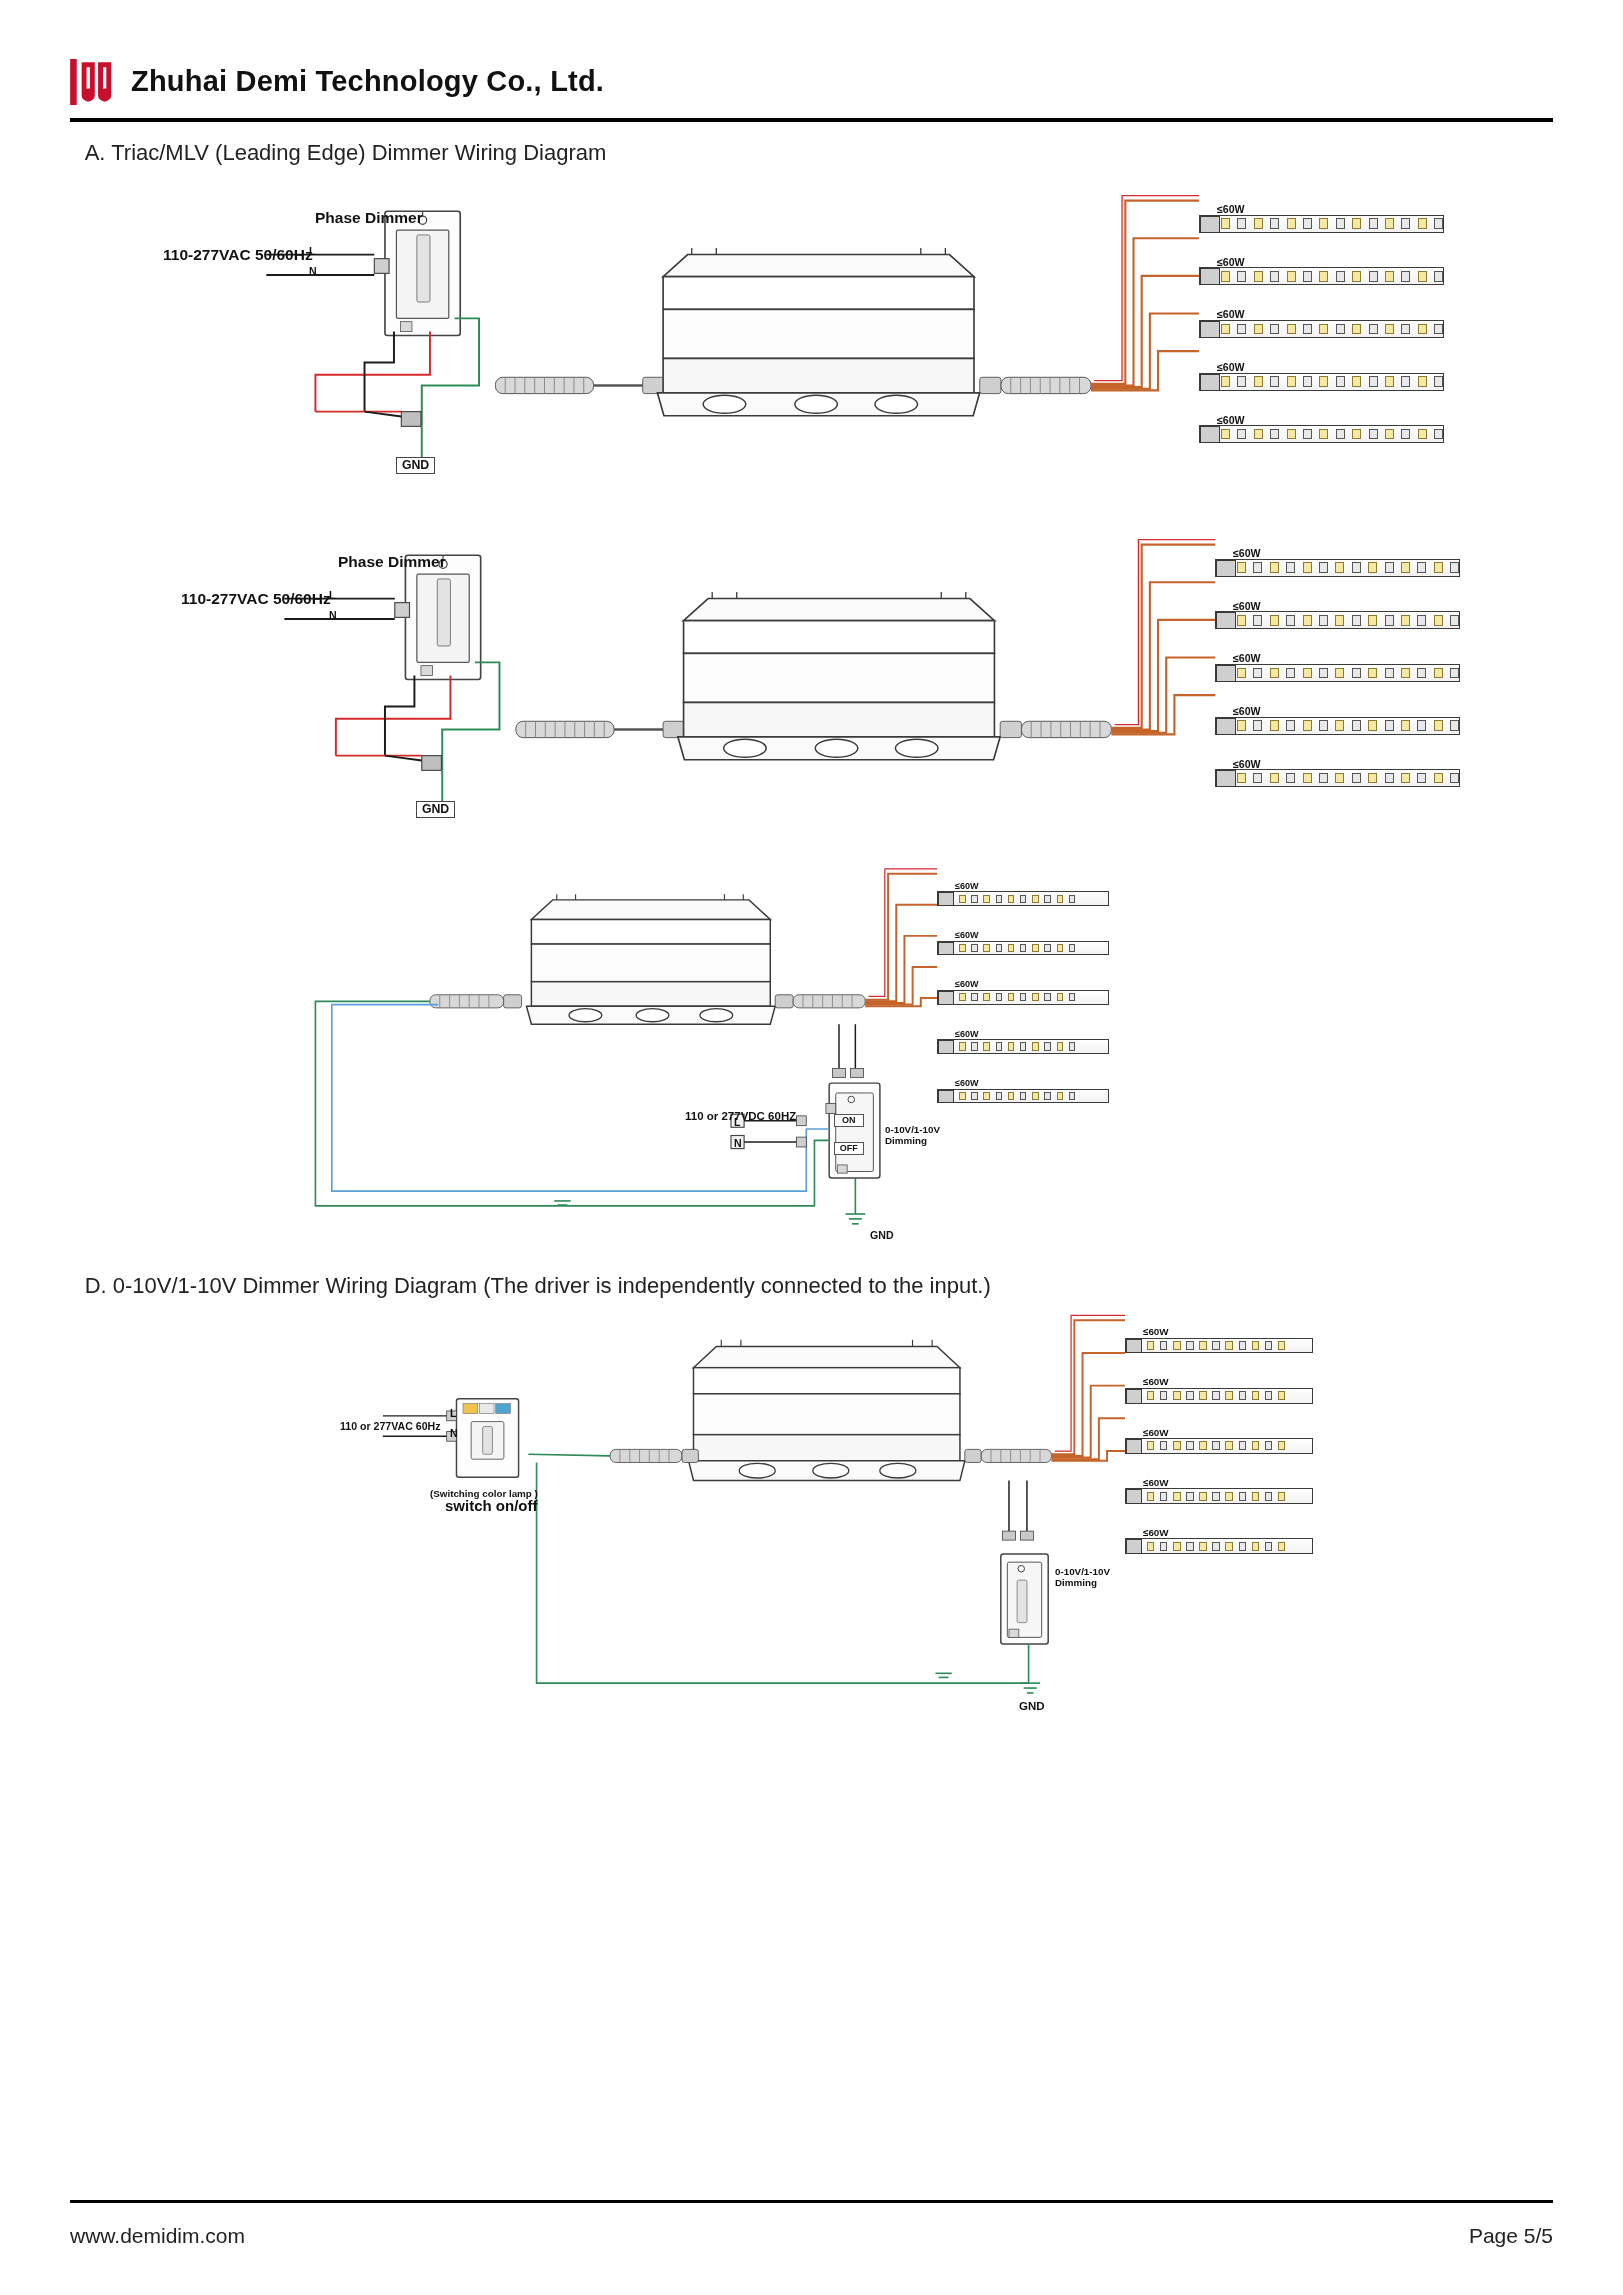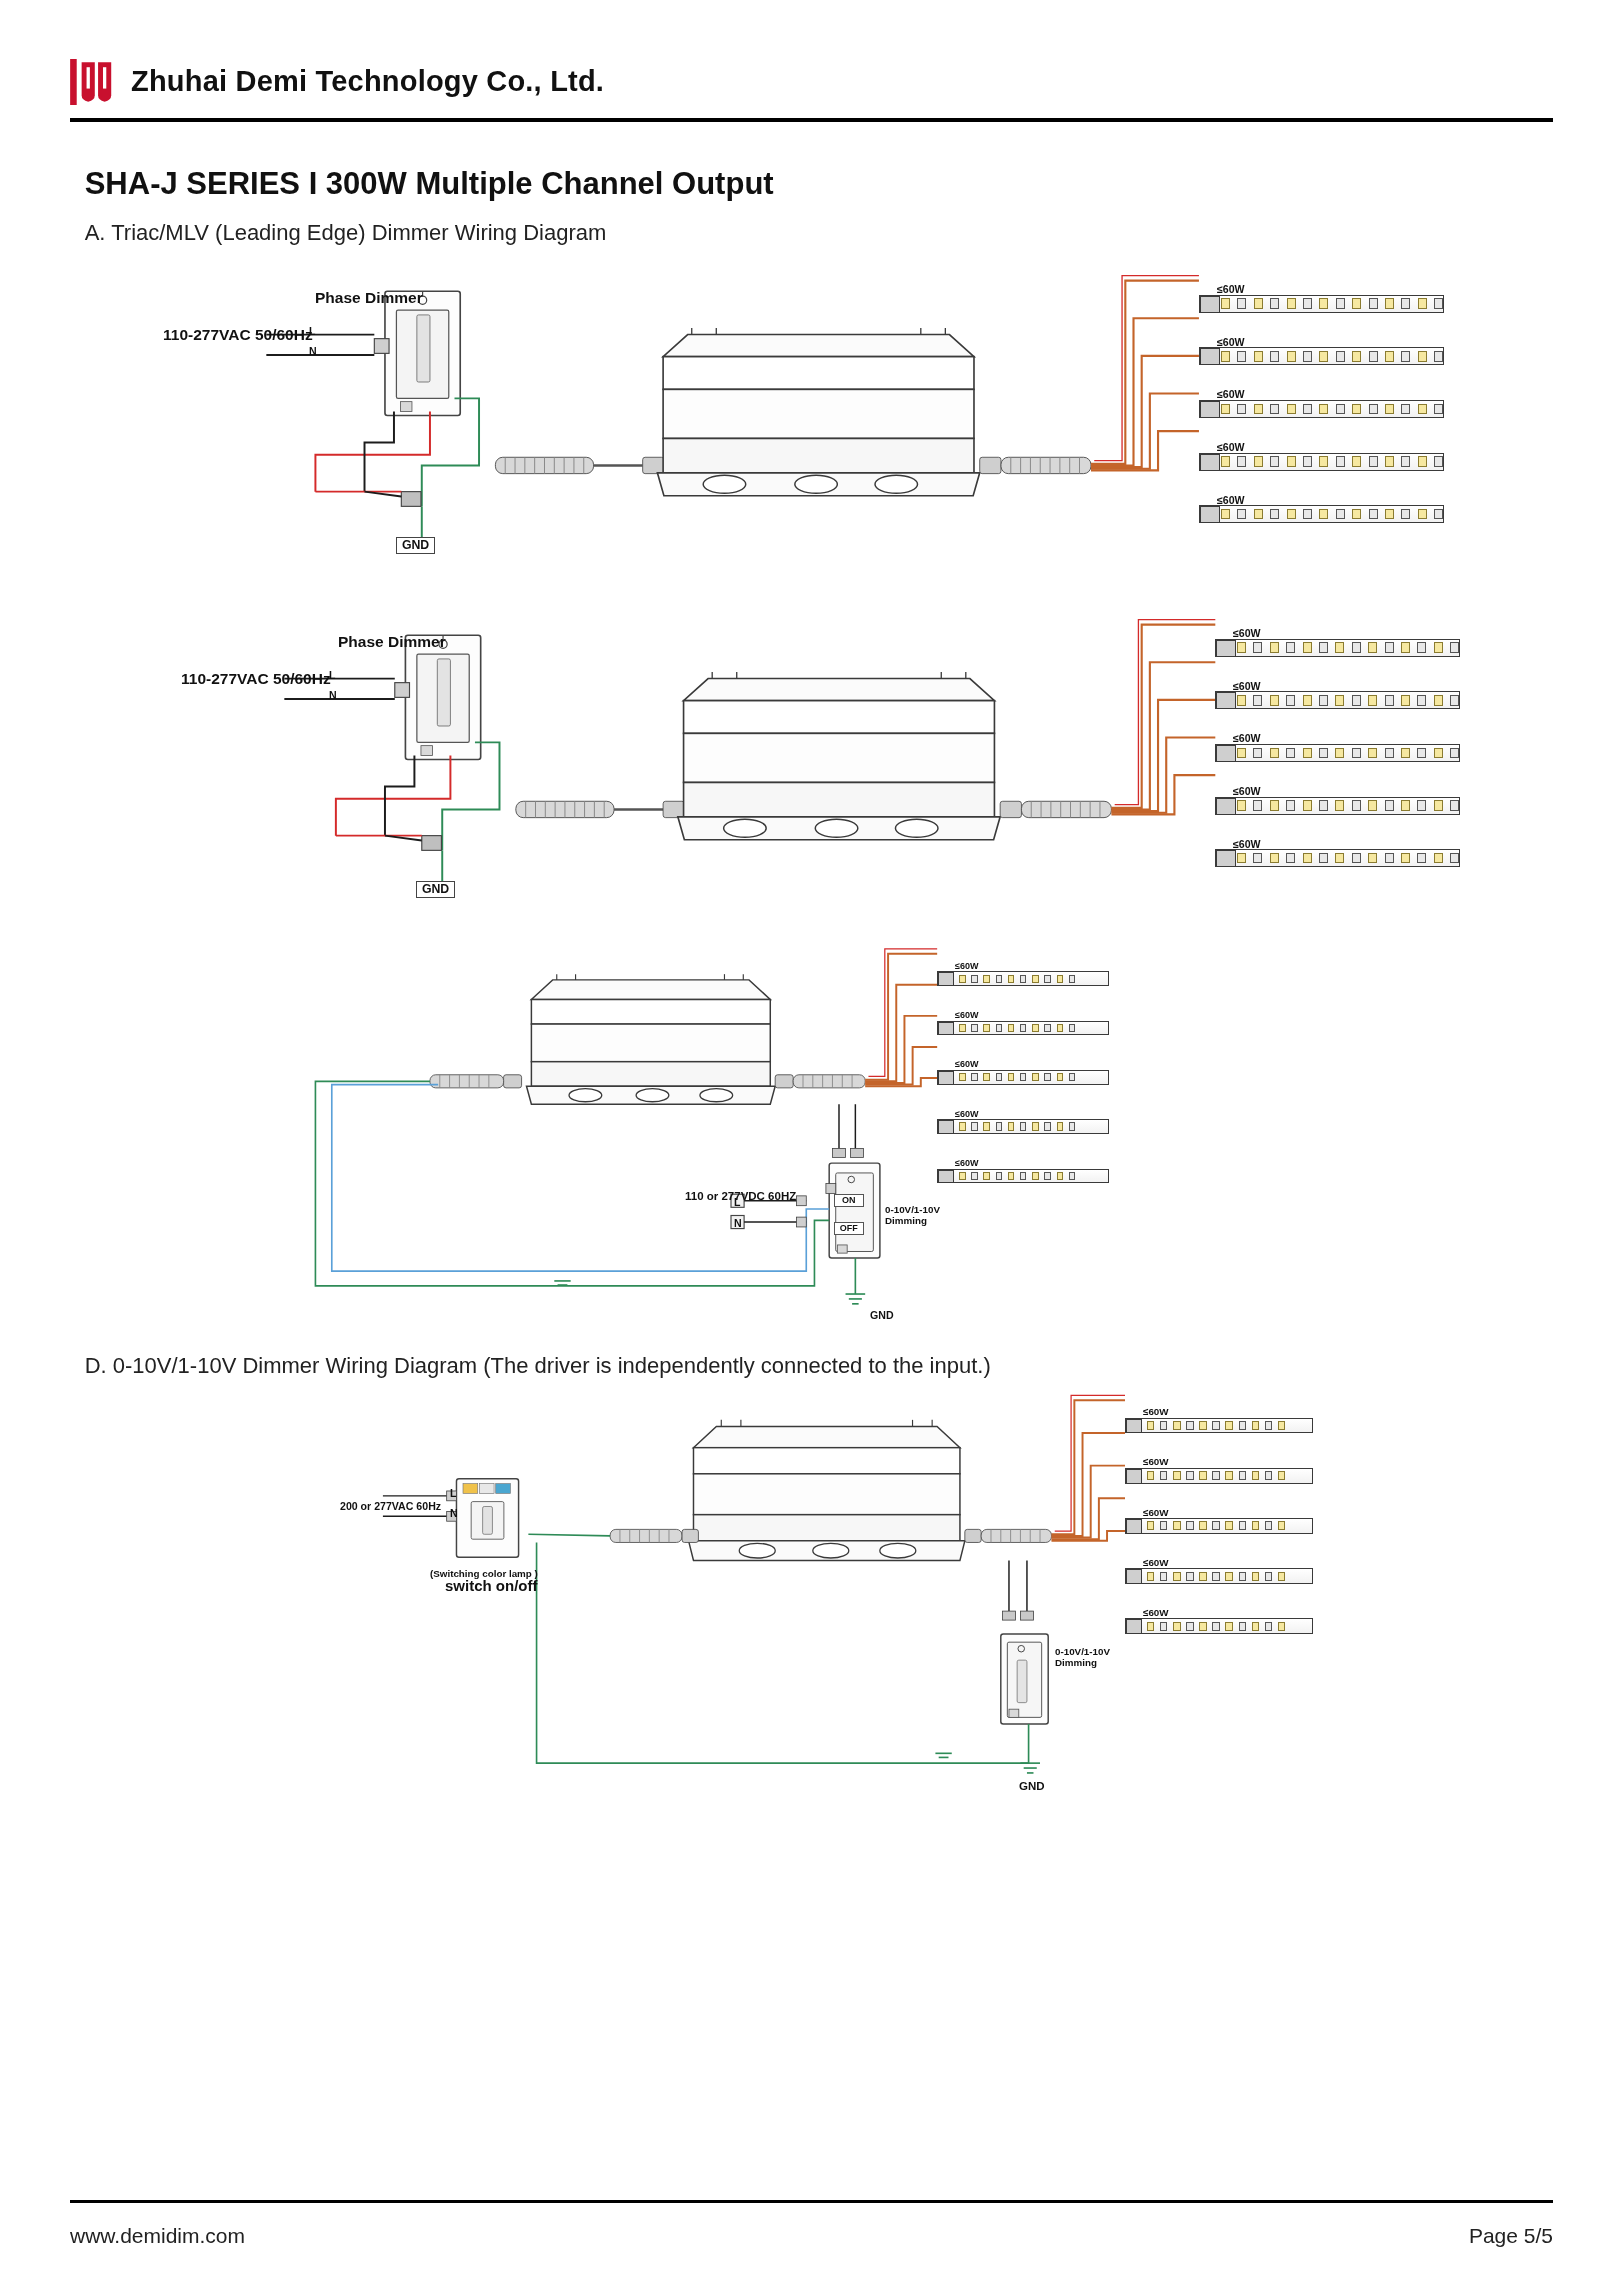--- a/index.html
+++ b/index.html
@@ -189,21 +189,20 @@
         <path d="M14 4 h16 v40 q0 6 -8 8 q-8 -2 -8 -8 z" fill="#c8102e"></path>
         <path d="M34 4 h16 v40 q0 6 -8 8 q-8 -2 -8 -8 z" fill="#c8102e"></path>
         <rect x="20" y="10" width="4" height="26" fill="#ffffff"></rect>
         <rect x="40" y="10" width="4" height="26" fill="#ffffff"></rect>
       </svg>
     </div>
     <div class="company">Zhuhai Demi Technology Co., Ltd.</div>
   </div>
   <div class="rule-top"></div>
 
-  <div class="doc-title">SHA-J SERIES I 300W Multiple Channel Output</div>
 
 
   <div class="sub-label">A. Triac/MLV (Leading Edge) Dimmer Wiring Diagram</div>
 
   <div class="diagram dg-a">
     <svg width="1484" height="344" viewBox="0 0 1814 420">
 
       <rect x="385" y="55" width="92" height="152" rx="3" fill="#fdfdfd" stroke="#444" stroke-width="2"></rect>
       <rect x="399" y="78" width="64" height="108" rx="2" fill="#f4f4f4" stroke="#555" stroke-width="1.5"></rect>
       <rect x="424" y="84" width="16" height="82" rx="2" fill="#e3e3e3" stroke="#666" stroke-width="1"></rect>
@@ -861,21 +860,21 @@
       </g>
       <g stroke="#2e8b57" stroke-width="2">
         <line x1="1162" y1="470" x2="1186" y2="470"></line>
         <line x1="1166" y1="476" x2="1182" y2="476"></line>
         <line x1="1170" y1="482" x2="1178" y2="482"></line>
         <line x1="1058" y1="458" x2="1078" y2="458"></line>
         <line x1="1062" y1="463" x2="1074" y2="463"></line>
       </g>
     </svg>
 
-    <div class="tiny" style="left:270px; top:121px; font-size:10.6px;">200 or 277VAC 60Hz</div>
+    <div class="tiny" style="left:270px; top:121px; font-size:10.6px;">110 or 277VAC 60Hz</div>
     <div class="tiny" style="left:380px; top:108px; font-size:10.6px;">L</div>
     <div class="tiny" style="left:380px; top:128px; font-size:10.6px;">N</div>
     <div class="tiny" style="left:375px; top:198px; font-size:15px;">switch on/off</div>
     <div class="tiny" style="left:360px; top:189px; font-size:9.8px;">(Switching color lamp )</div>
     <div class="tiny" style="left:985px; top:267px; font-size:9.8px;">0-10V/1-10V</div>
     <div class="tiny" style="left:985px; top:278px; font-size:9.8px;">Dimming</div>
     <div class="tiny" style="left:949px; top:401px; font-size:11.5px;">GND</div>
 
     <div class="tape-stack" style="left:1055px; top:4.9px; width:188px;">
       <div class="tape-row" style="margin-bottom:13px;">

